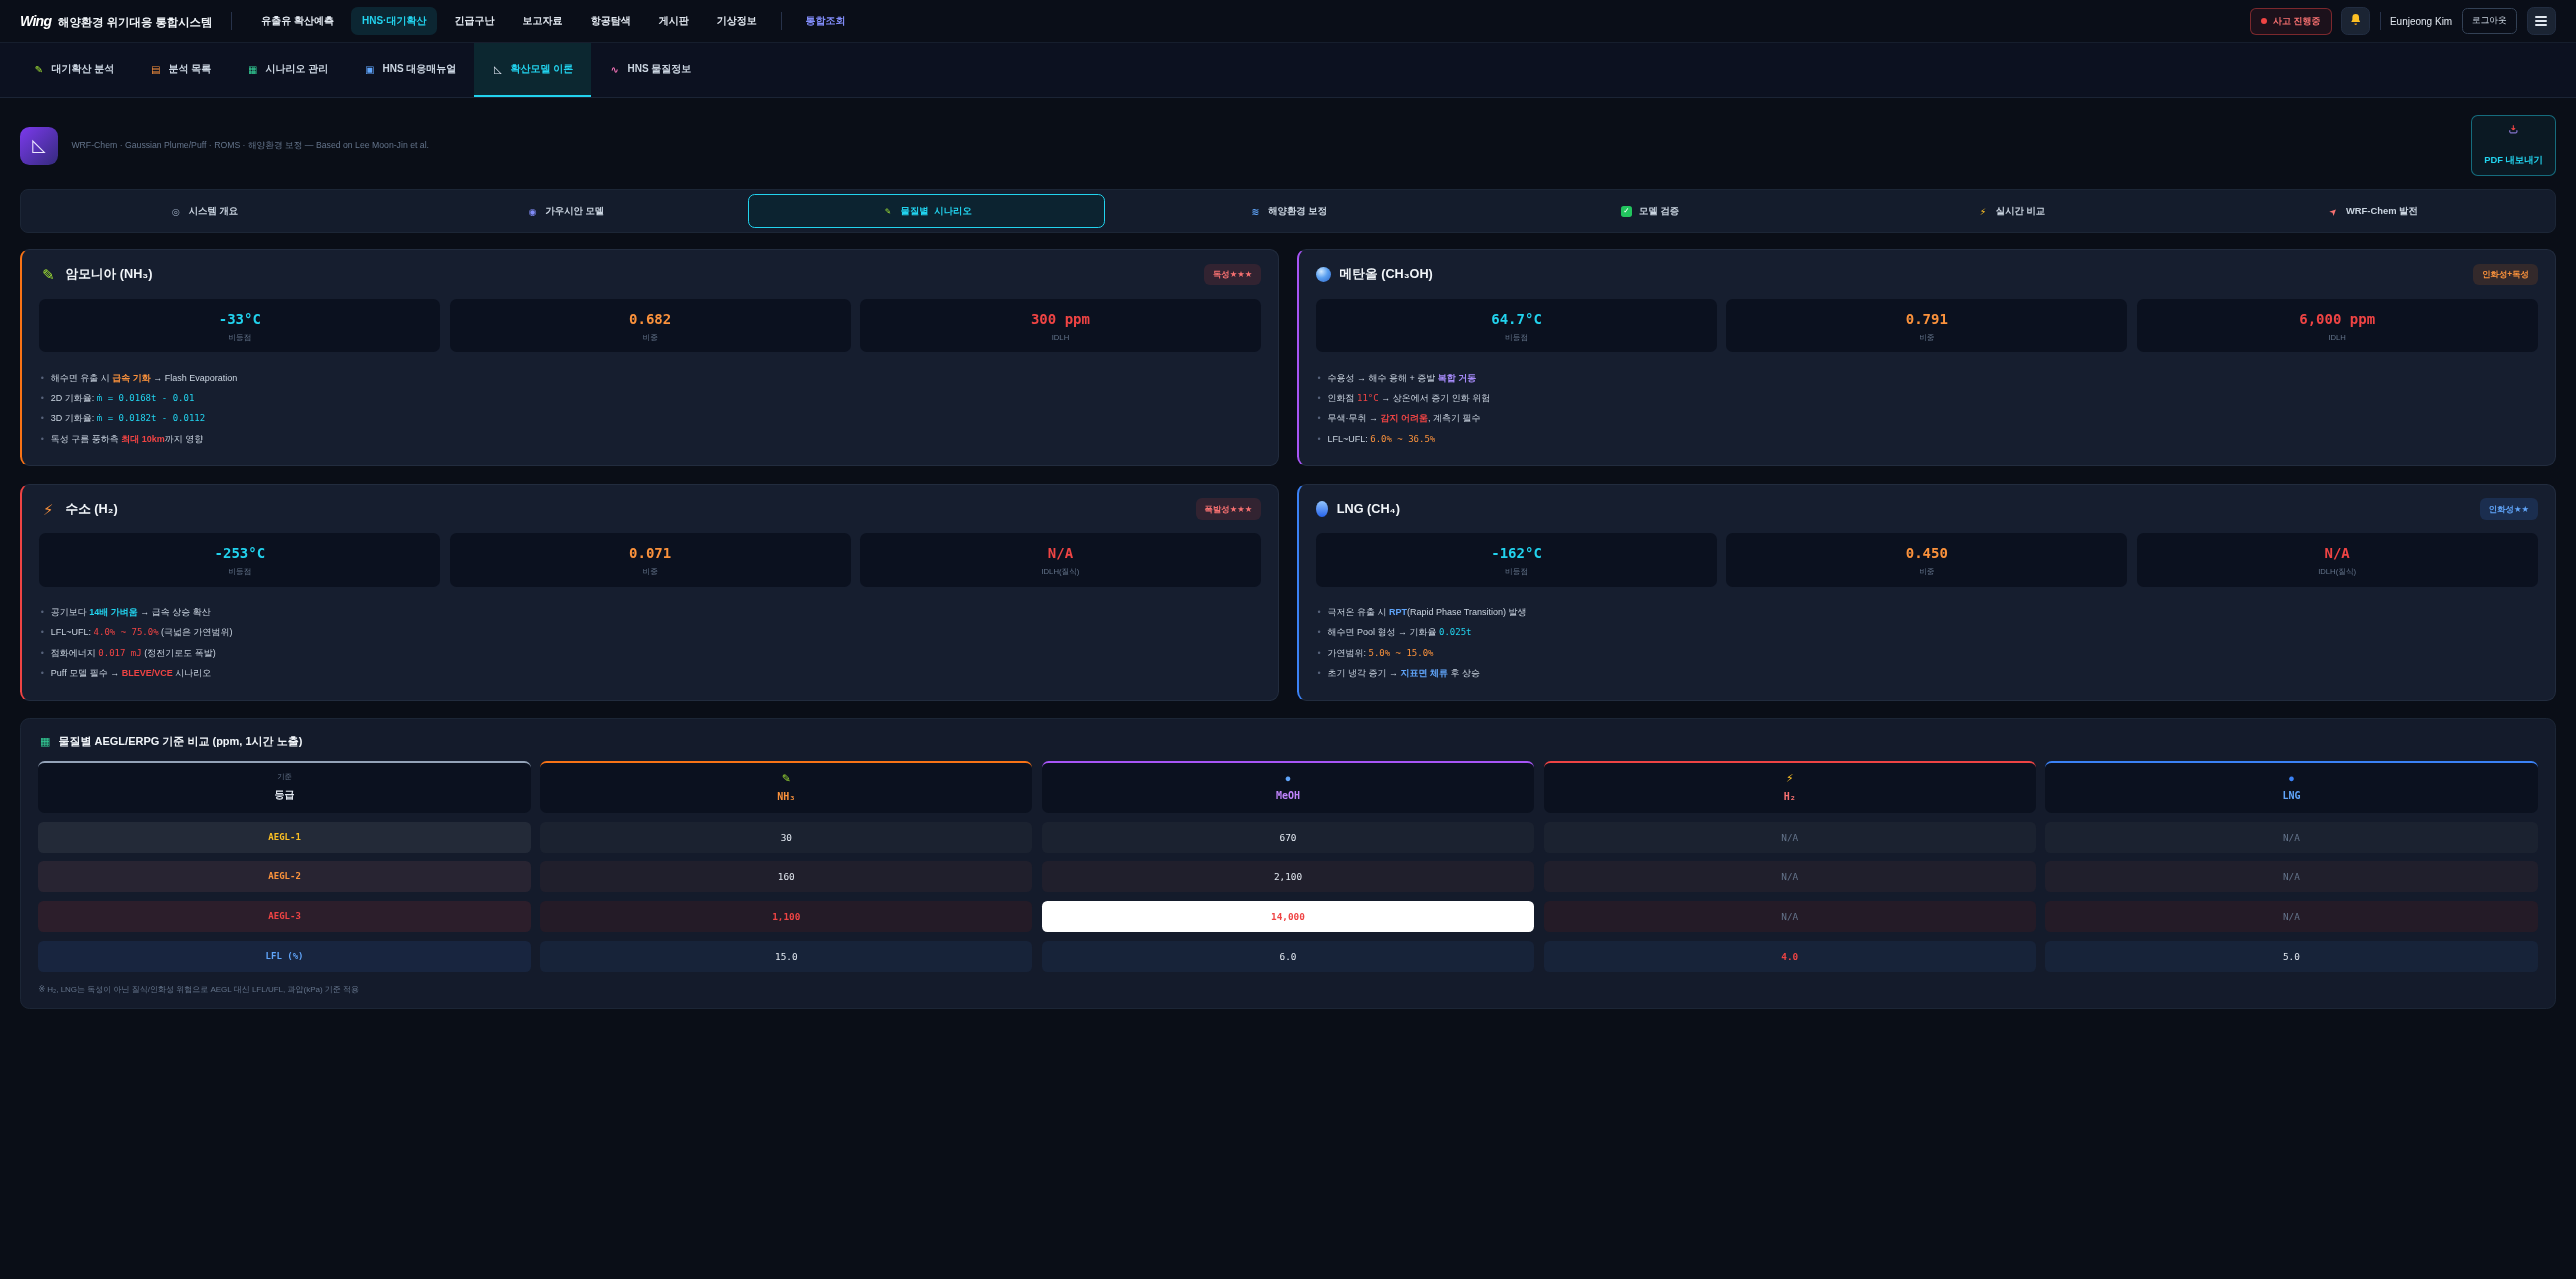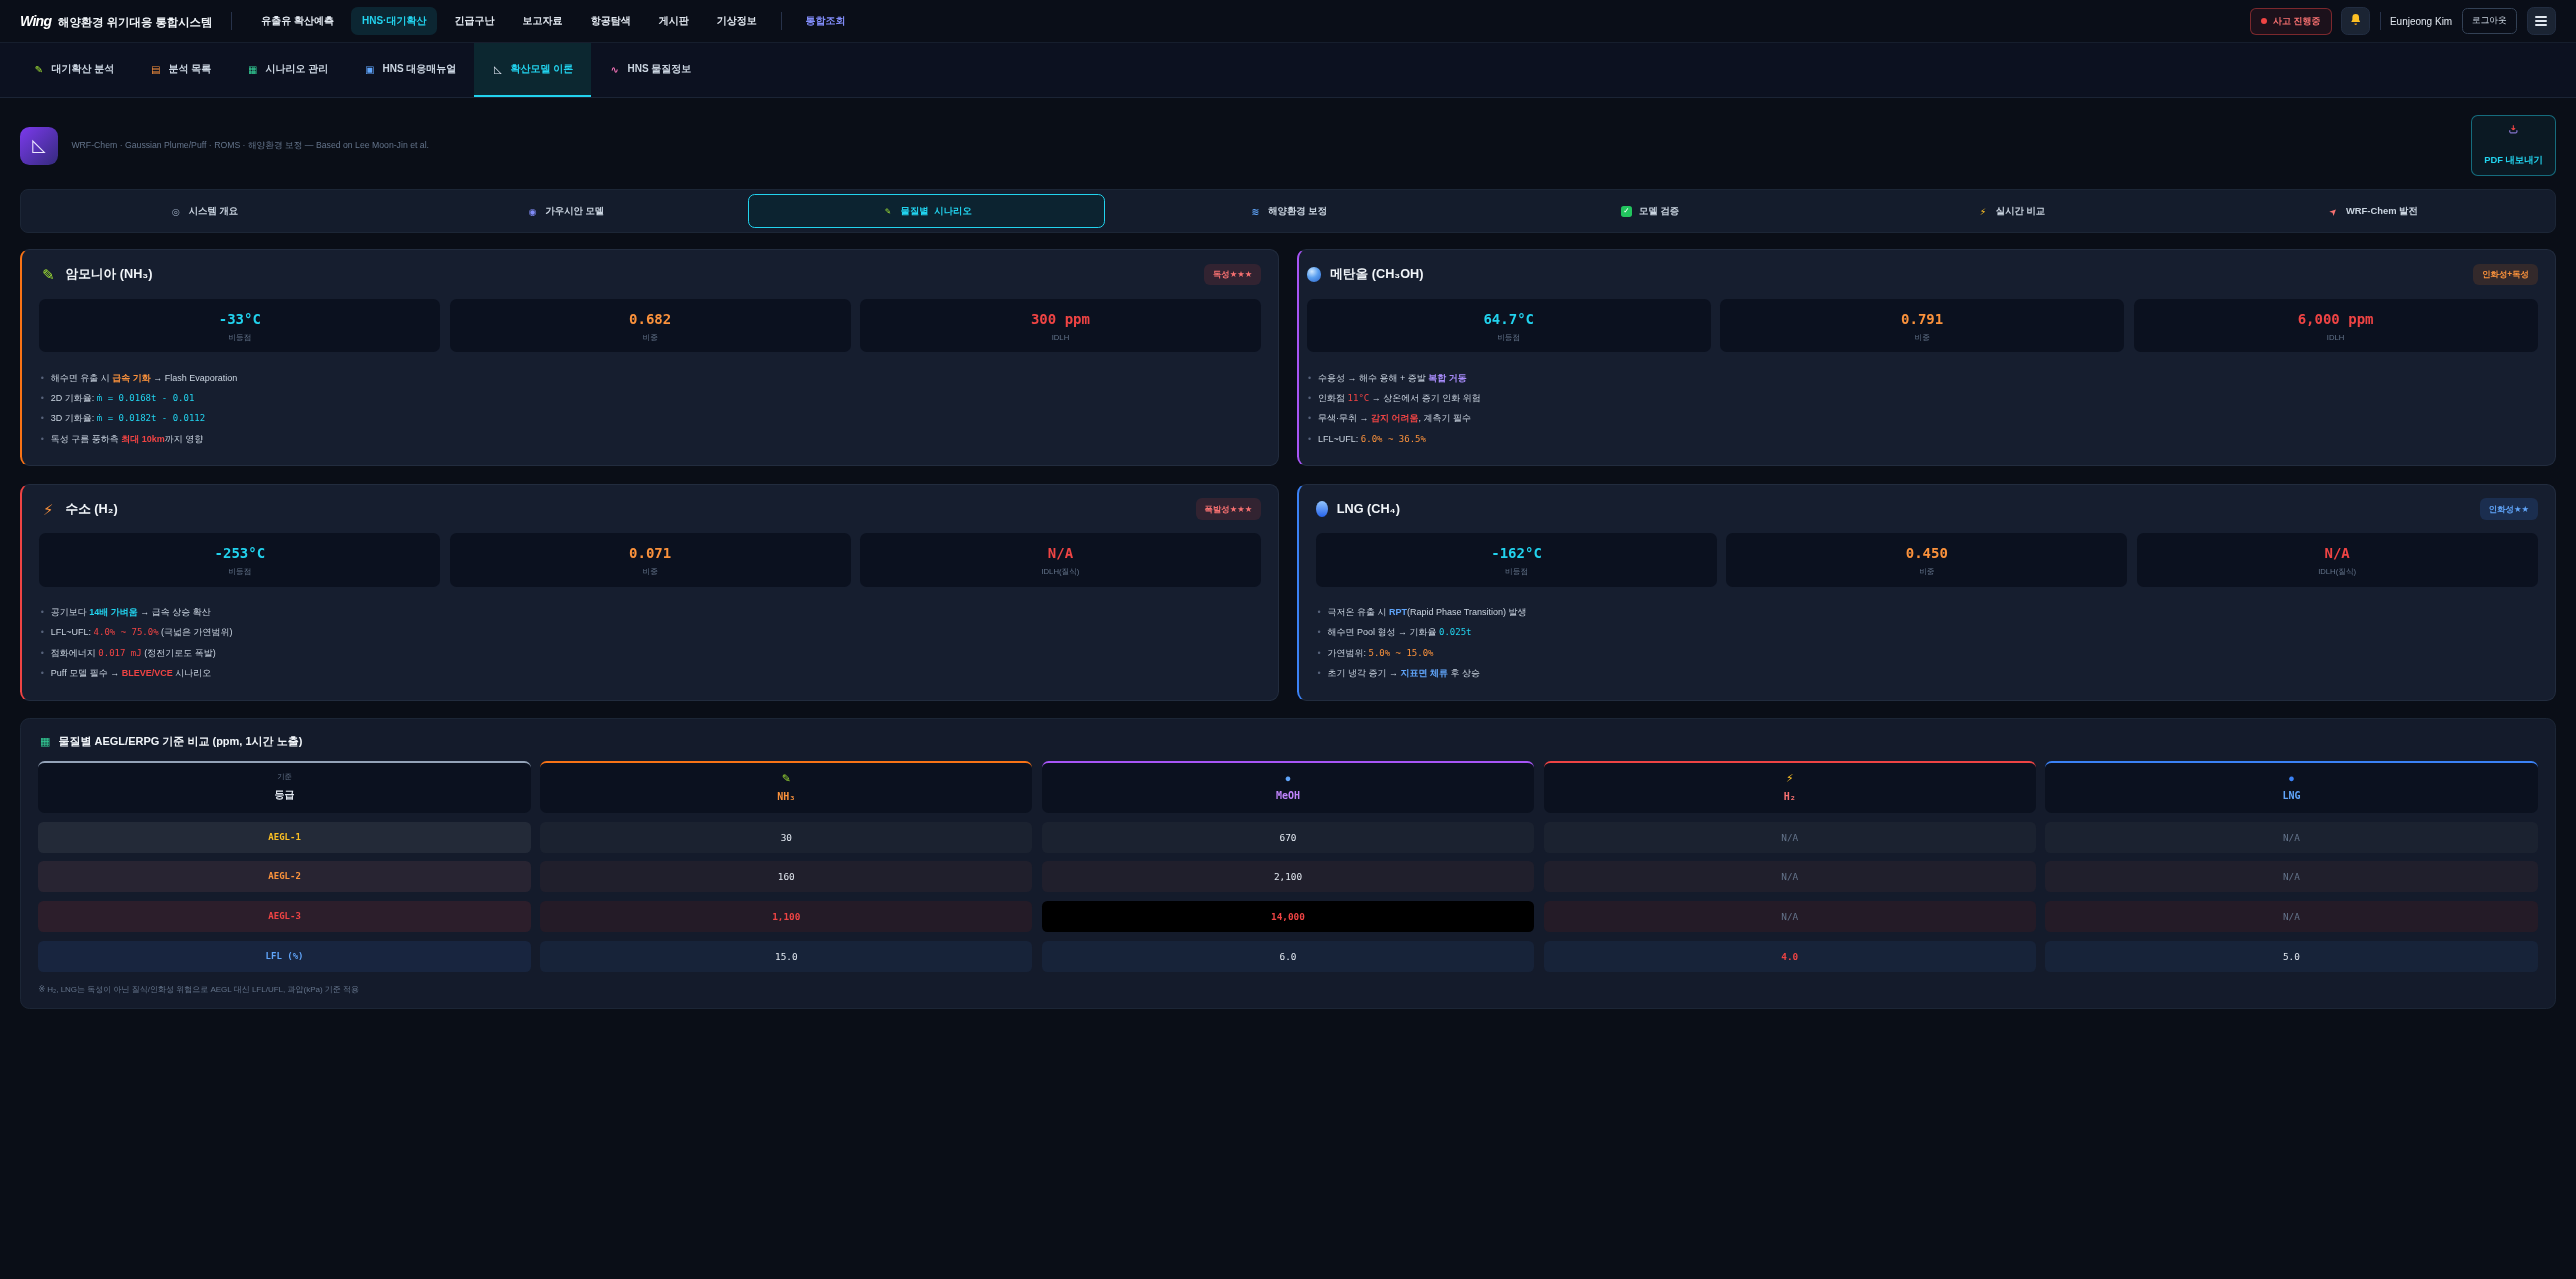--- a/index.html
+++ b/index.html
@@ -70,21 +70,21 @@
 
   
   .tabs-row { margin:0 20px; background:#141c2c; border:0.7px solid #1c2636; border-radius:8px; padding:4px; display:flex; gap:4px; }
   .tab-item { flex:1; height:34px; display:flex; align-items:center; justify-content:center; gap:6px; font-size:9.4px; font-weight:600; color:#cbd5e1; border-radius:6.7px; border:0.7px solid transparent; cursor:pointer; }
   .tab-item.active { border-color:#22d3ee; background:#0c2330; color:#22d3ee; font-weight:700;font-family:Liberation Mono, monospace; }
 
   
   .cards-grid { margin:16px 20px 0; display:grid; grid-template-columns:1fr 1fr; gap:17.4px; }
   .chem-card { background:#161e2f; border:0.7px solid #222c3e; border-left:2.7px solid #f97316; border-radius:9.4px; padding:13.4px 17.4px 12px; }
   .chem-card.c-nh3  { border-left-color:#f97316; }
-  .chem-card.c-meoh { border-left-color:#a855f7;padding-left:8px; }
+  .chem-card.c-meoh { border-left-color:#a855f7; }
   .chem-card.c-h2   { border-left-color:#ef4444; }
   .chem-card.c-lng  { border-left-color:#3b82f6; }
   .card-head { display:flex; align-items:center; justify-content:space-between; margin-bottom:13.4px; }
   .card-title { display:flex; align-items:center; gap:8.7px; font-size:12.7px; font-weight:700; color:#f1f5f9; }
   .icon-lg { font-size:14.8px; width:17.4px; display:inline-flex; justify-content:center; font-style:normal; }
   .i-pencil-lg::before { content:"✎"; color:#a3e635; }
   .i-bolt-lg::before { content:"⚡"; color:#fb923c; }
   .orb { display:inline-block; width:14.8px; height:14.8px; border-radius:50%; background:radial-gradient(circle at 35% 30%,#cfe8ff,#5ba0f0 45%,#2c64c8); }
   .orb-lng { width:12px; height:16px; background:linear-gradient(180deg,#93c5fd,#2563eb); }
   .badge { padding:5.4px 8.7px; border-radius:6px; font-size:8.4px; font-weight:700; }
@@ -404,21 +404,21 @@
       <div class="tr">
         <div class="td lbl" style="background:#282432;color:#fb923c">AEGL-2</div>
         <div class="td" style="background:#201f2c"><span class="">160</span></div>
         <div class="td" style="background:#201f2c"><span class="">2,100</span></div>
         <div class="td" style="background:#201f2c"><span class="val-na">N/A</span></div>
         <div class="td" style="background:#201f2c"><span class="val-na">N/A</span></div>
       </div>
       <div class="tr">
         <div class="td lbl" style="background:#2c1e2b;color:#ef4444">AEGL-3</div>
         <div class="td" style="background:#241b27"><span class="val-red">1,100</span></div>
-        <div class="td" style="background:#000000"><span class="val-red">14,000</span></div>
+        <div class="td" style="background:#ffffff"><span class="val-red">14,000</span></div>
         <div class="td" style="background:#241b27"><span class="val-na">N/A</span></div>
         <div class="td" style="background:#241b27"><span class="val-na">N/A</span></div>
       </div>
       <div class="tr">
         <div class="td lbl" style="background:#18253f;color:#60a5fa">LFL (%)</div>
         <div class="td" style="background:#172339"><span class="">15.0</span></div>
         <div class="td" style="background:#172339"><span class="">6.0</span></div>
         <div class="td" style="background:#172339"><span class="val-red">4.0</span></div>
         <div class="td" style="background:#172339"><span class="">5.0</span></div>
       </div>

